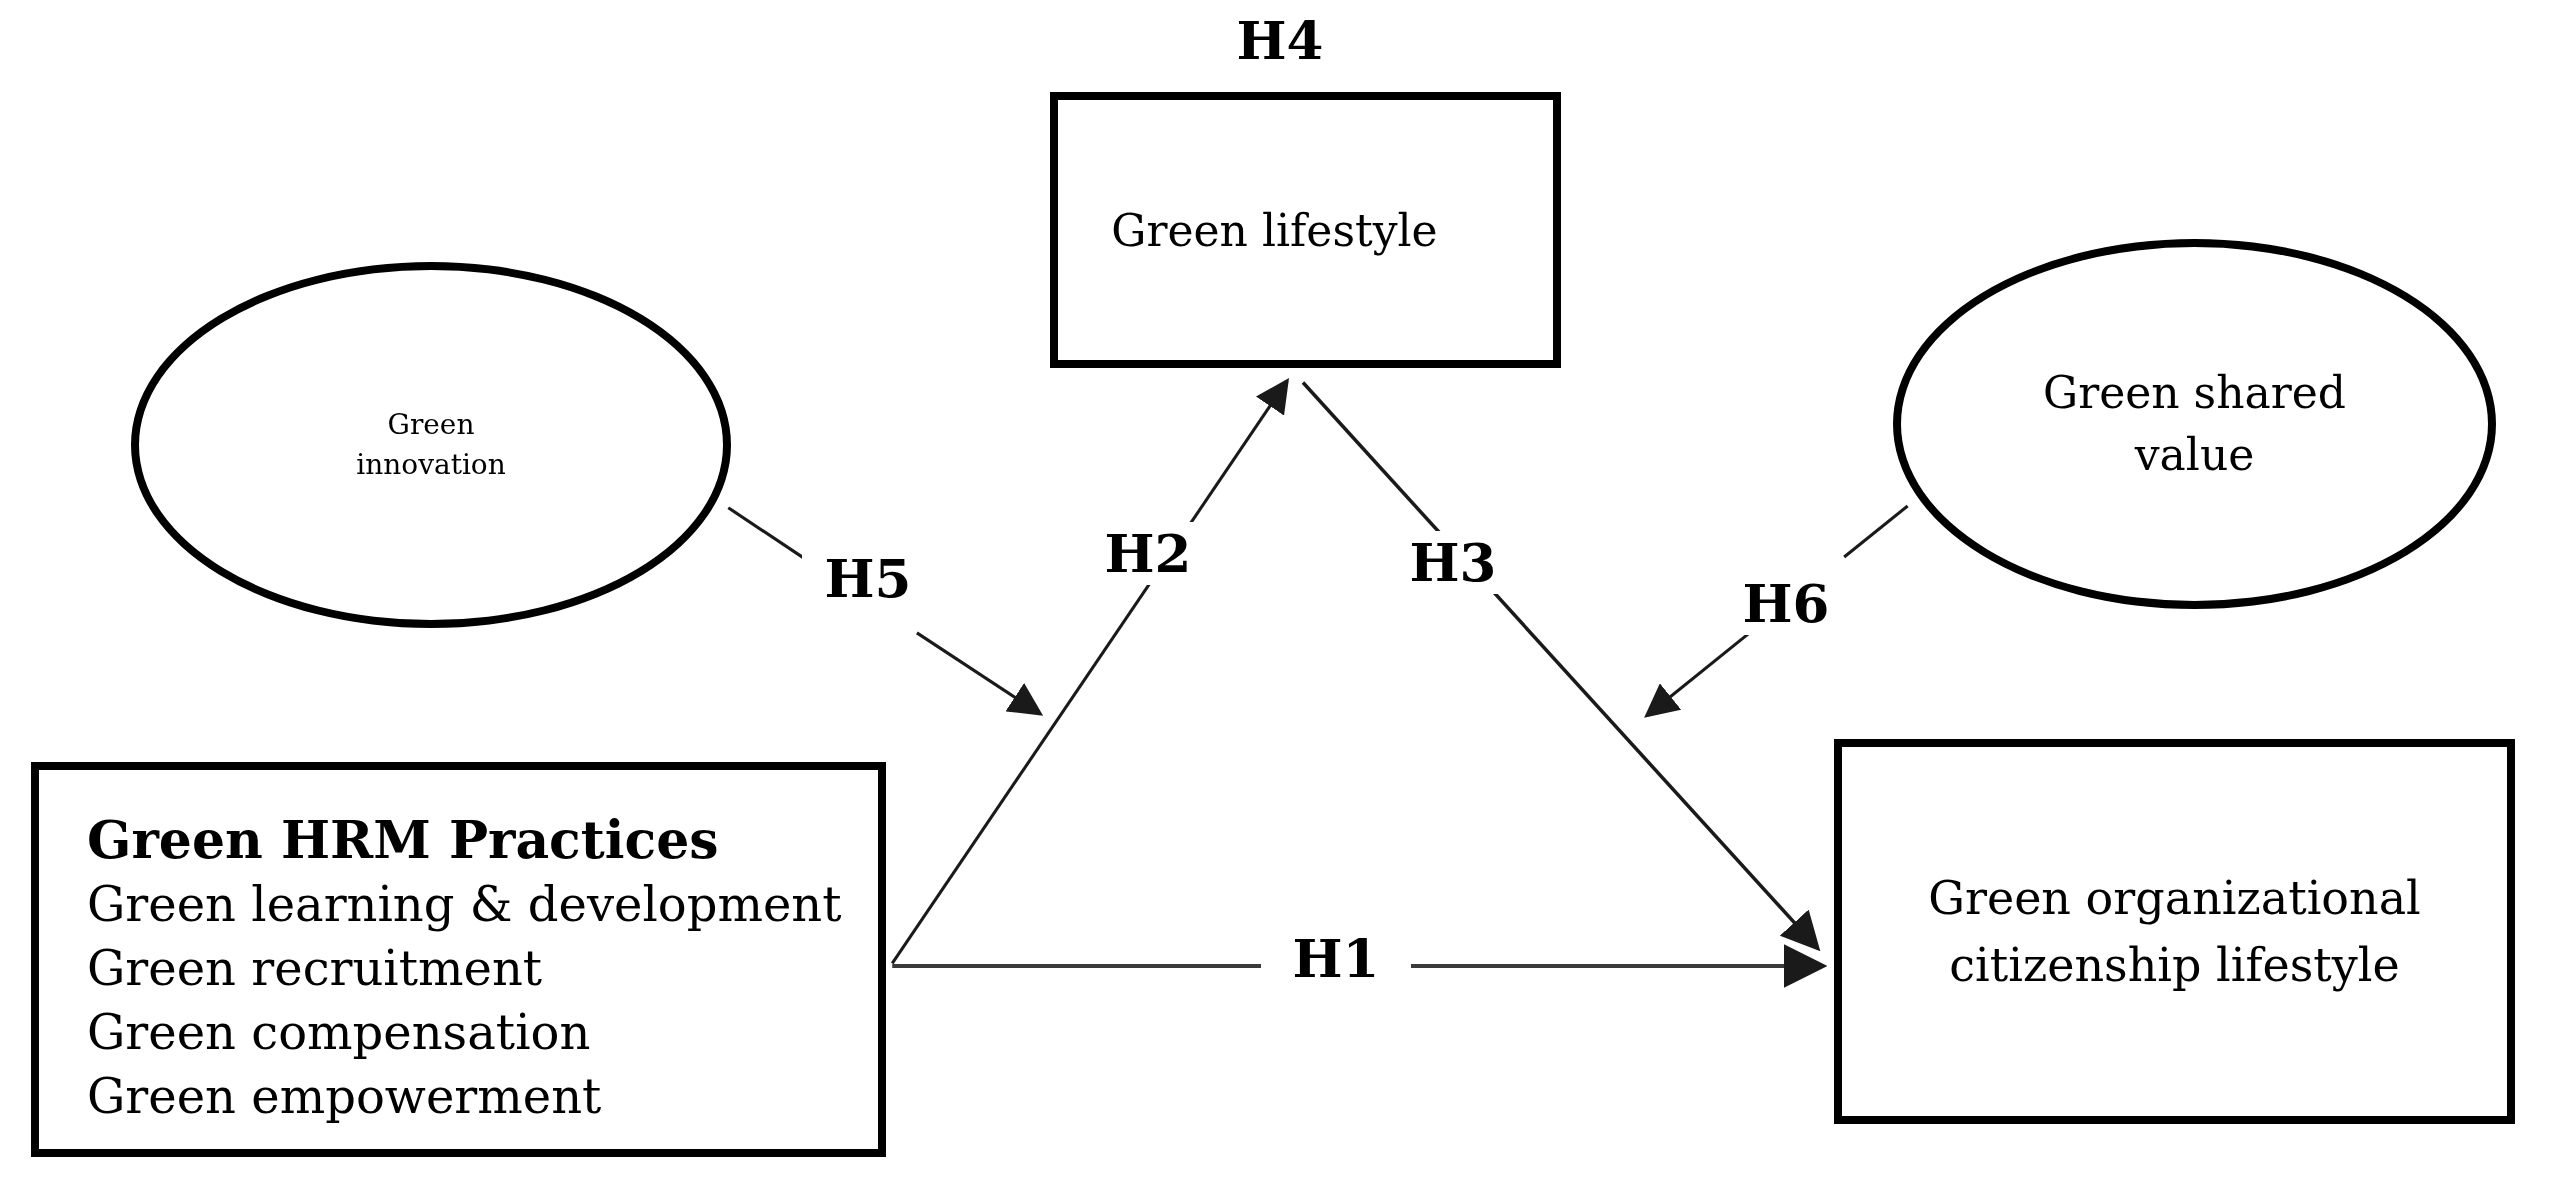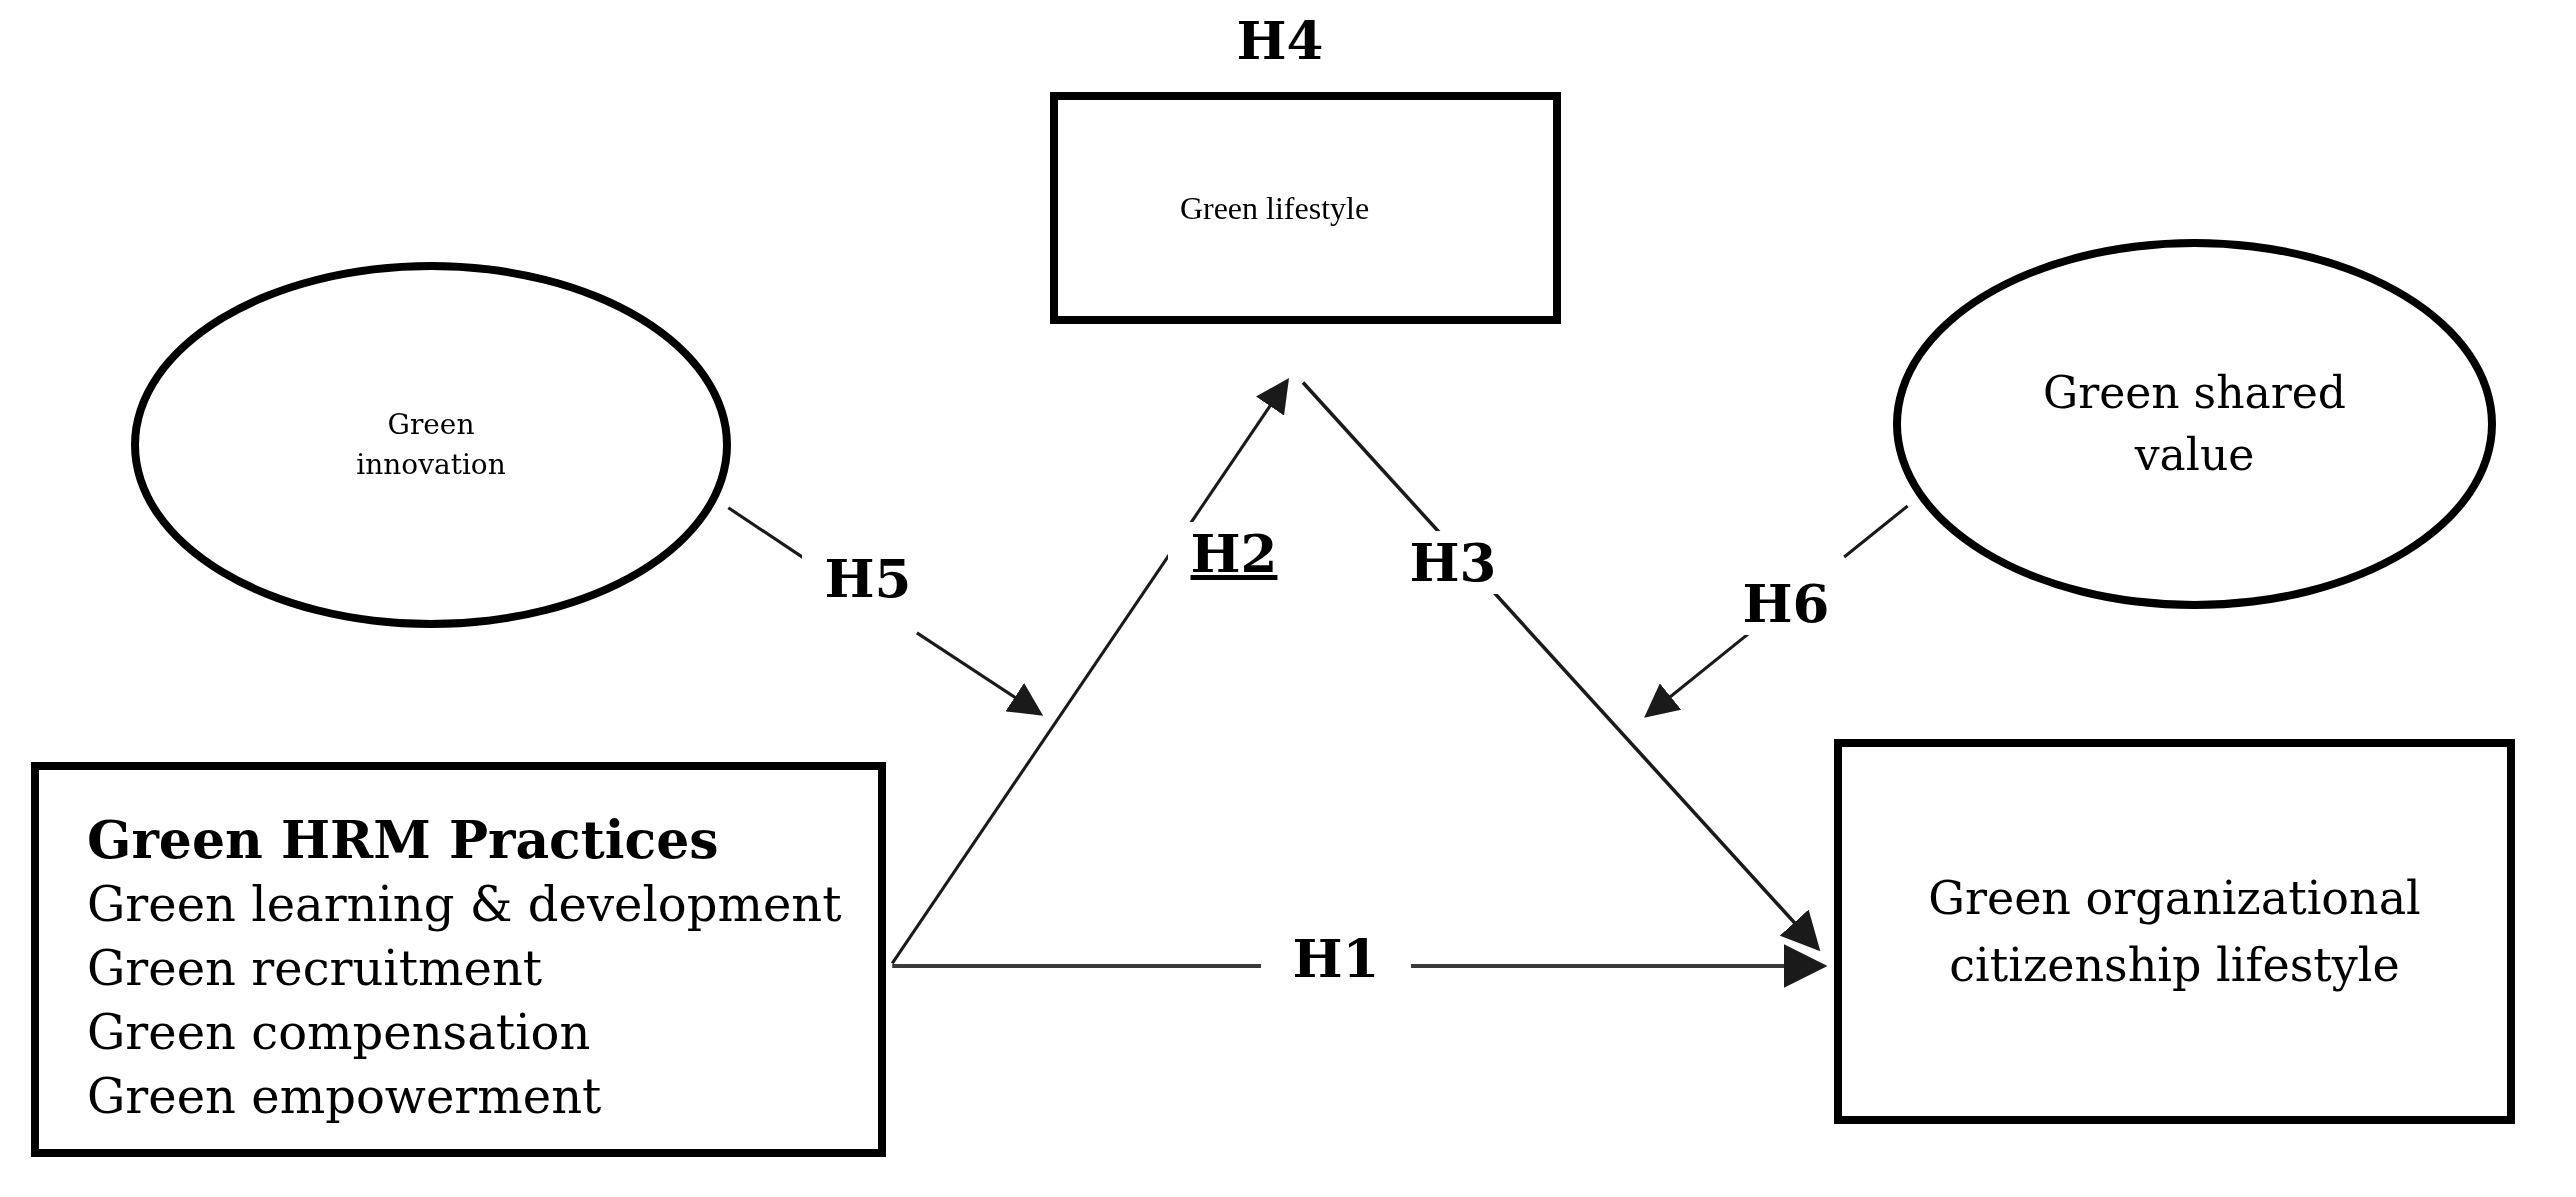--- a/index.html
+++ b/index.html
@@ -25,24 +25,23 @@
     flex-direction: column;
     align-items: center;
     justify-content: center;
     text-align: center;
     z-index: 1;
   }
   .rect-node { border-radius: 0; }
   .ellipse-node { border-radius: 50%; }
 
   #lifestyle-box {
-    left: 1050px; top: 92px; width: 511px; height: 232px;
-    font-size: 32px;
+    left: 1050px; top: 92px; width: 511px; height: 276px;
+    font-size: 44px;
     padding-right: 62px;
-    font-family: Liberation Serif, serif;
   }
   #innovation-ellipse {
     left: 131px; top: 262px; width: 600px; height: 366px;
     font-size: 28px; line-height: 1.42;
   }
   #sharedvalue-ellipse {
     left: 1893px; top: 239px; width: 603px; height: 370px;
     font-size: 44px; line-height: 1.42;
   }
   #hrm-box {
@@ -75,21 +74,21 @@
     align-items: center;
     justify-content: center;
     font-size: 53px;
     font-weight: bold;
     background: #ffffff;
     z-index: 3;
     line-height: 1;
   }
   #label-h4 { left: 1214px; top: 8.8px;  background: transparent; }
   #label-h1 { left: 1261px; top: 927px; width: 150px; text-align: right; }
-  #label-h2 { left: 1168px; top: 522px; text-decoration: underline; }
+  #label-h2 { left: 1082px; top: 522px; }
   #label-h3 { left: 1387px; top: 531px; }
   #label-h5 { left: 802px;  top: 547px; }
   #label-h6 { left: 1720px; top: 572px; }
 </style>
 </head>
 <body>
 
 <div id="canvas">
 
   <div class="node rect-node" id="lifestyle-box">

